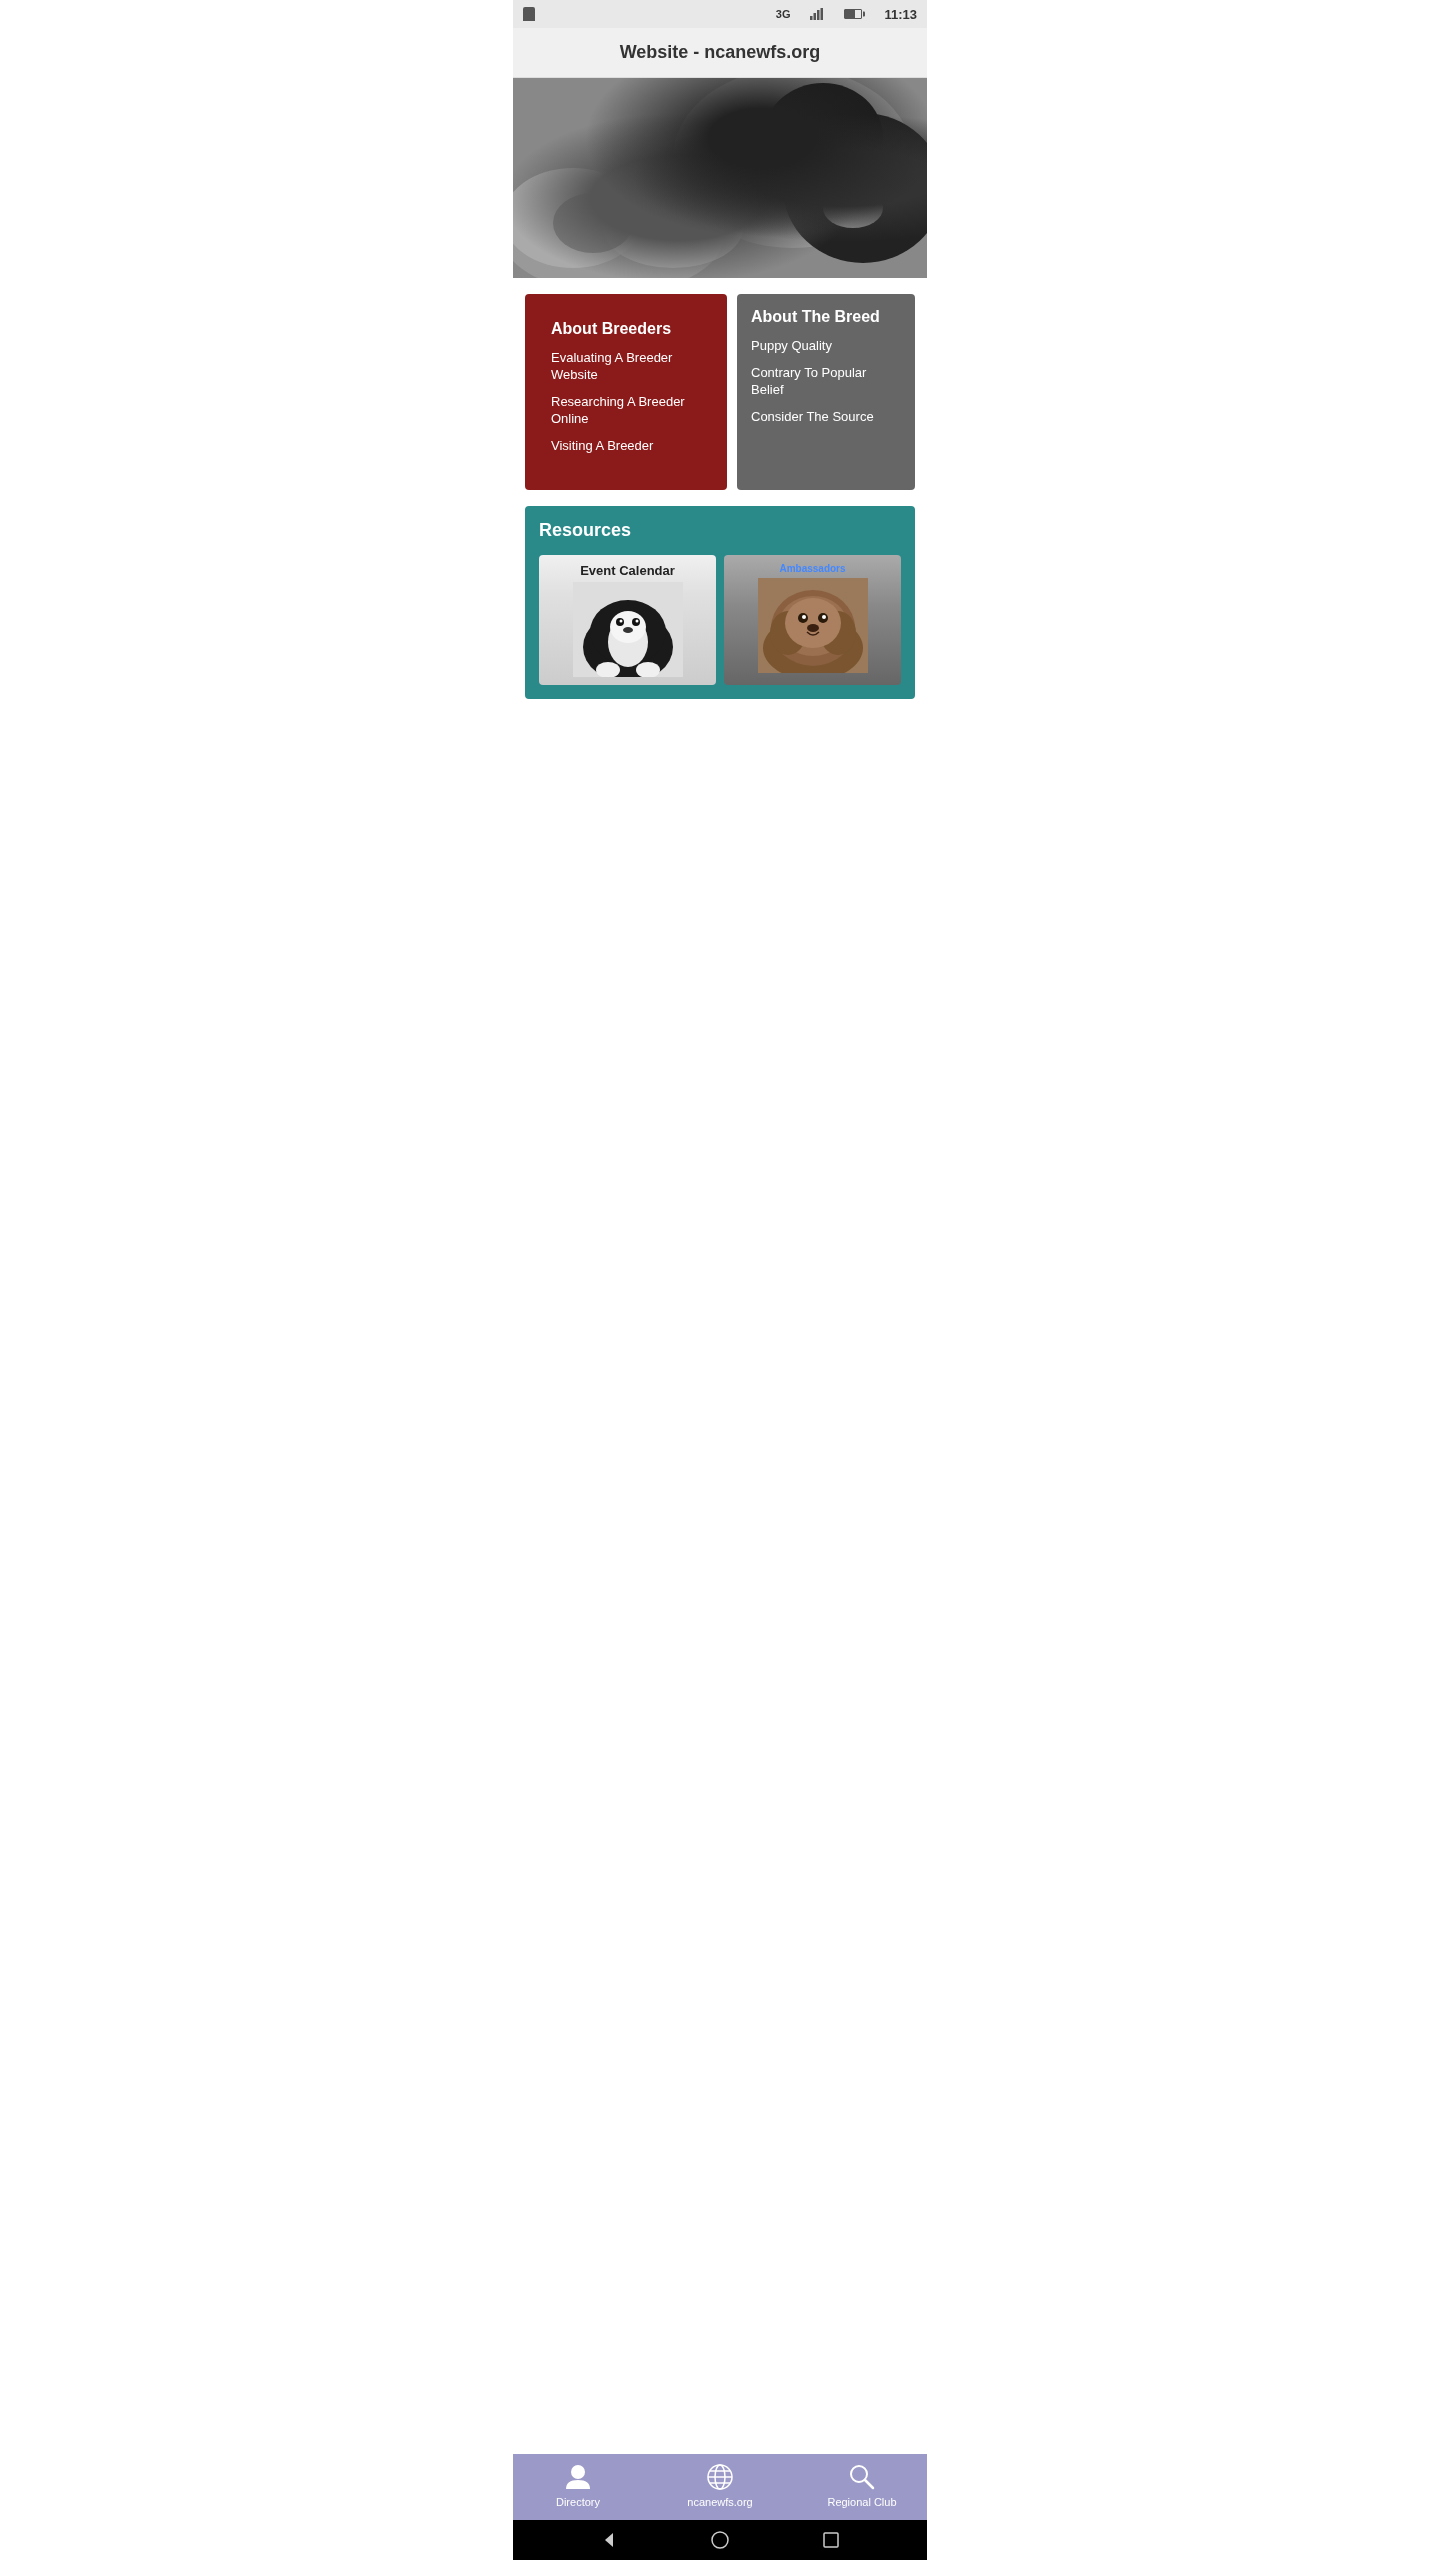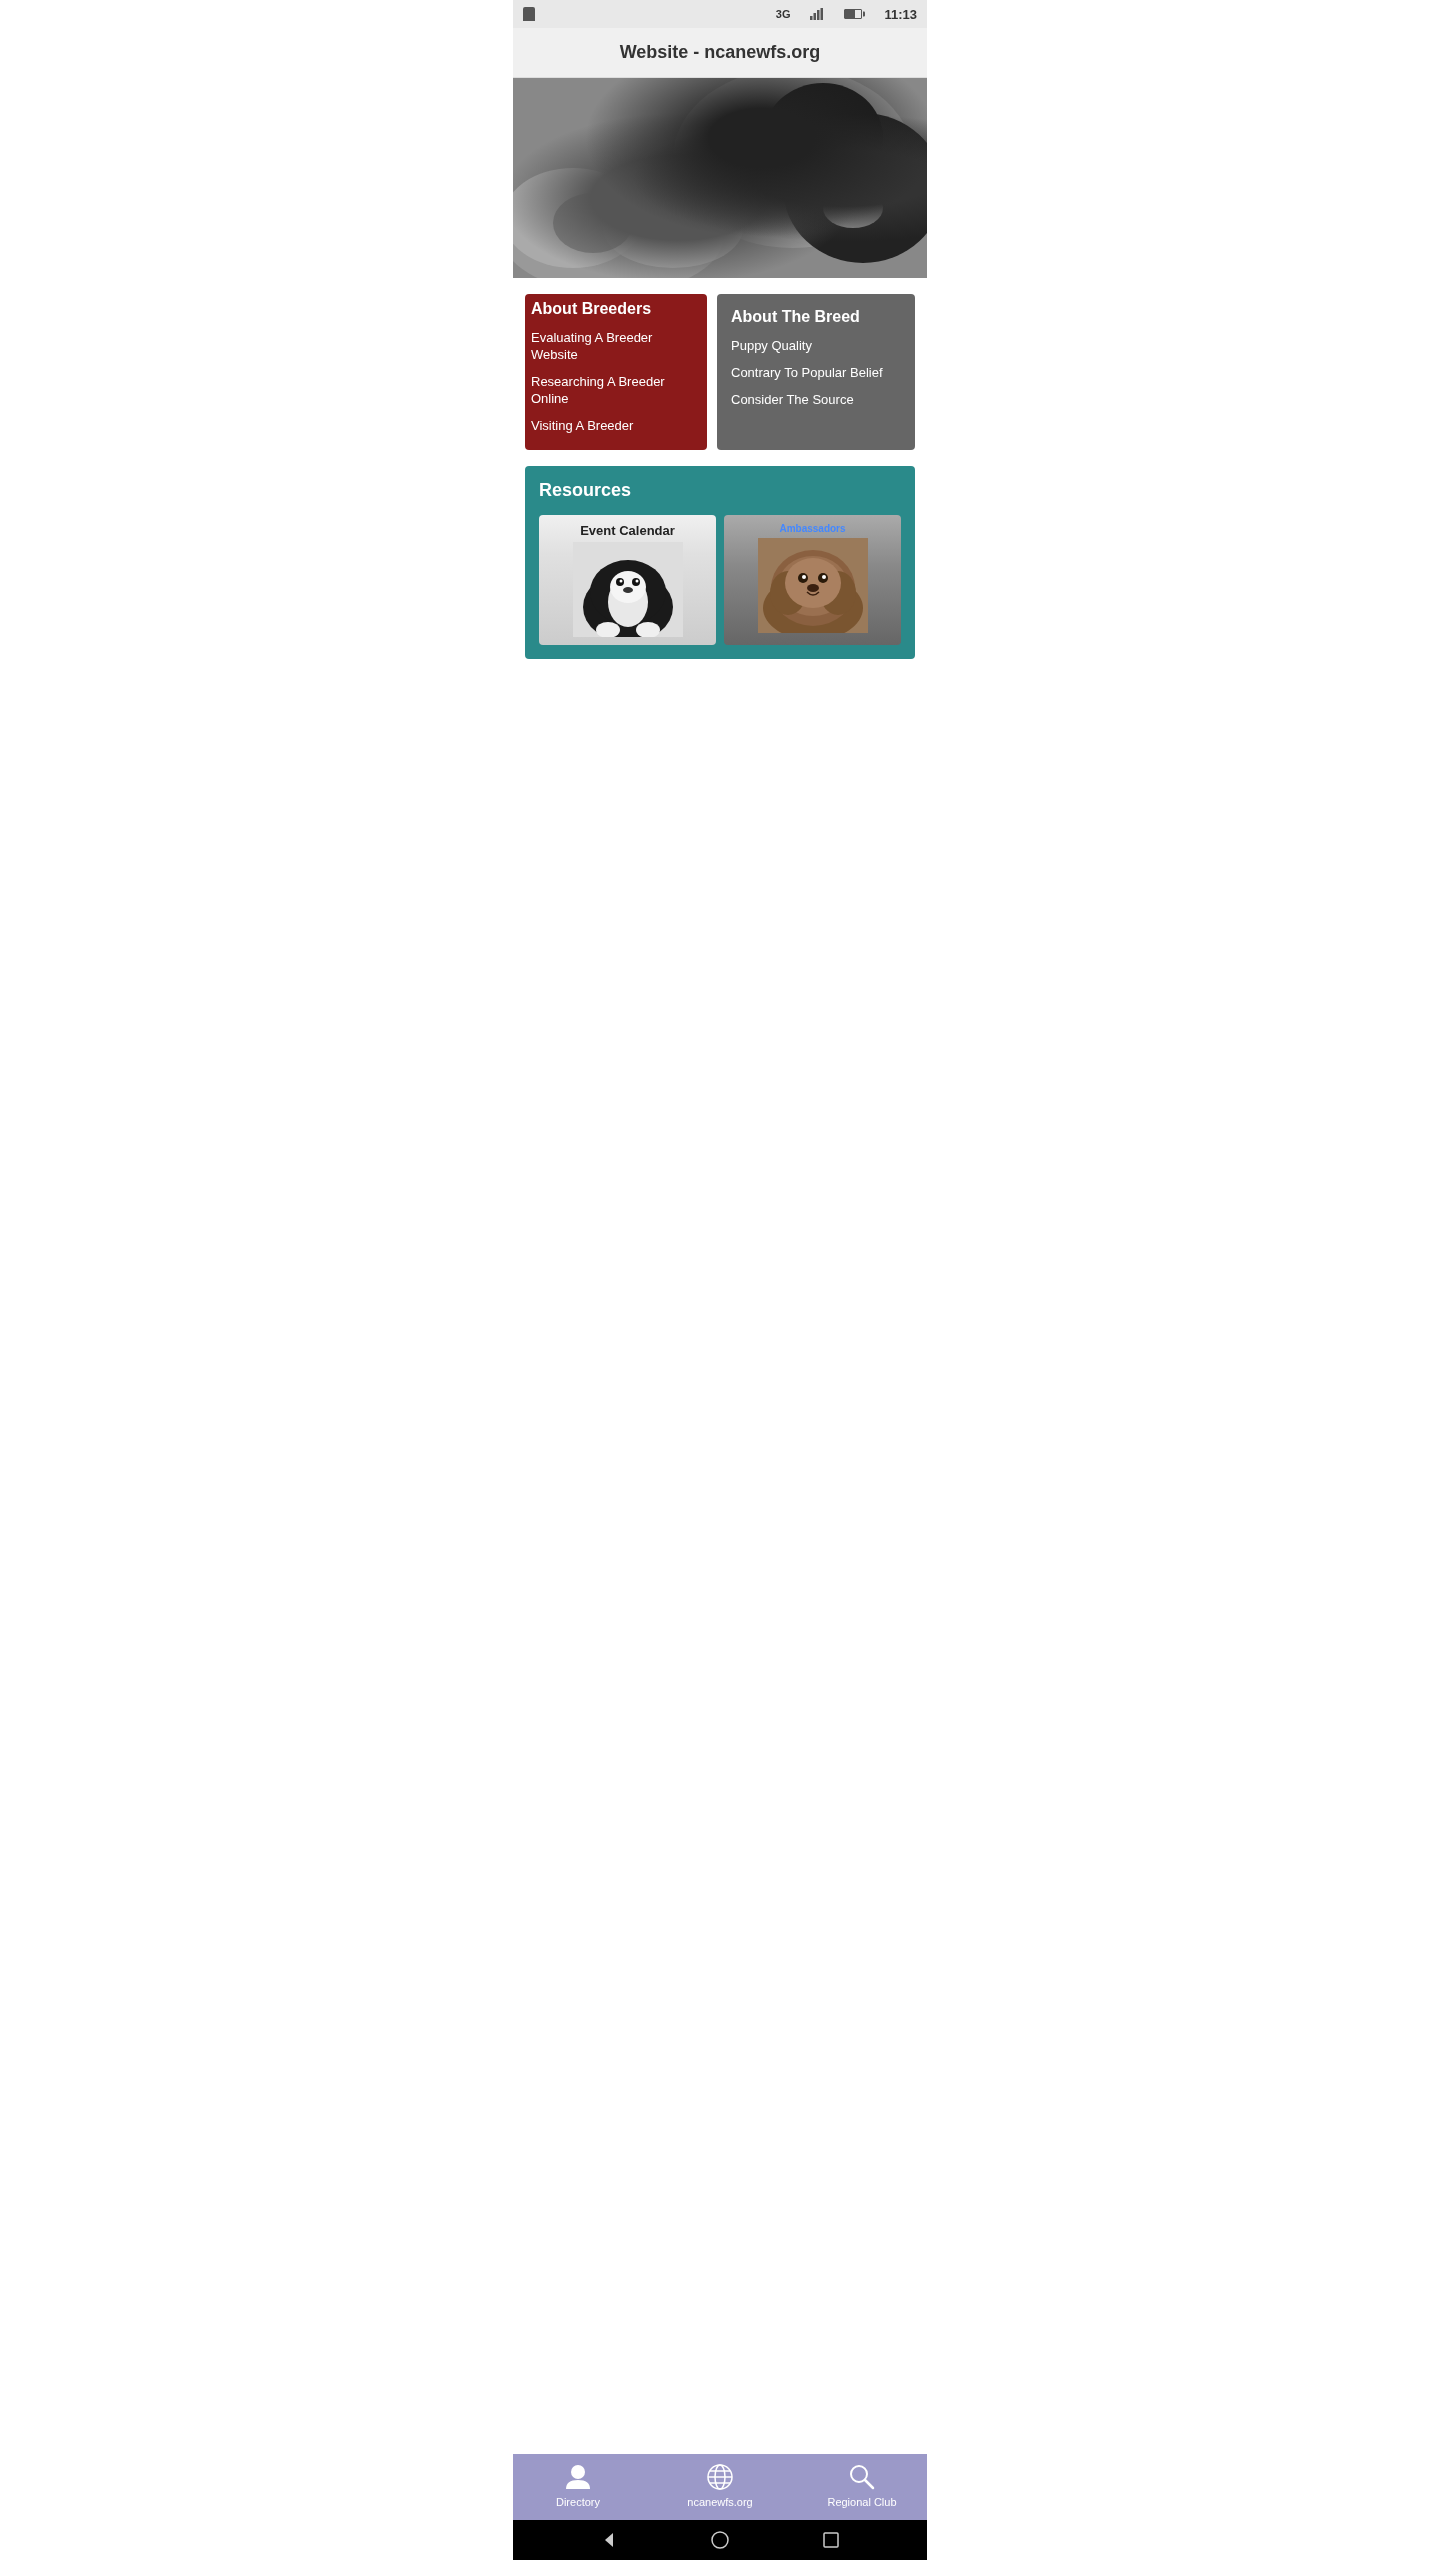--- a/index.html
+++ b/index.html
@@ -111,21 +111,21 @@
     .cards-row {
       display: flex;
       gap: 10px;
       margin-bottom: 16px;
     }
 
     .card-breeders {
       flex: 1;
       background: #8b1a1a;
       border-radius: 4px;
-      padding: 6px;
+      padding: 26px;
       color: #fff;
     }
 
     .card-breed {
       flex: 1;
       background: #666;
       border-radius: 4px;
       padding: 14px;
       color: #fff;
     }

